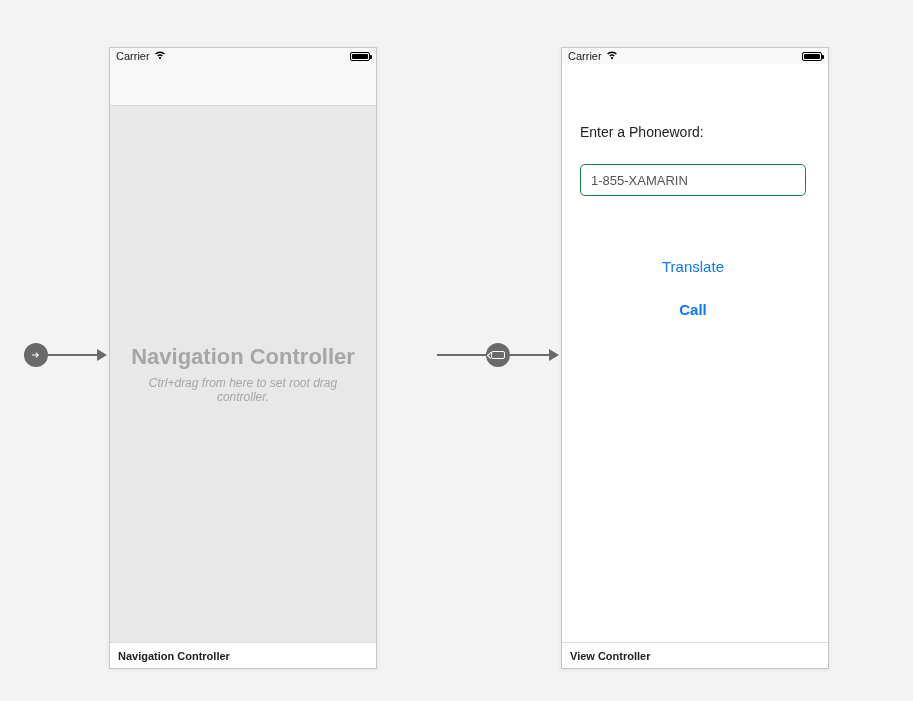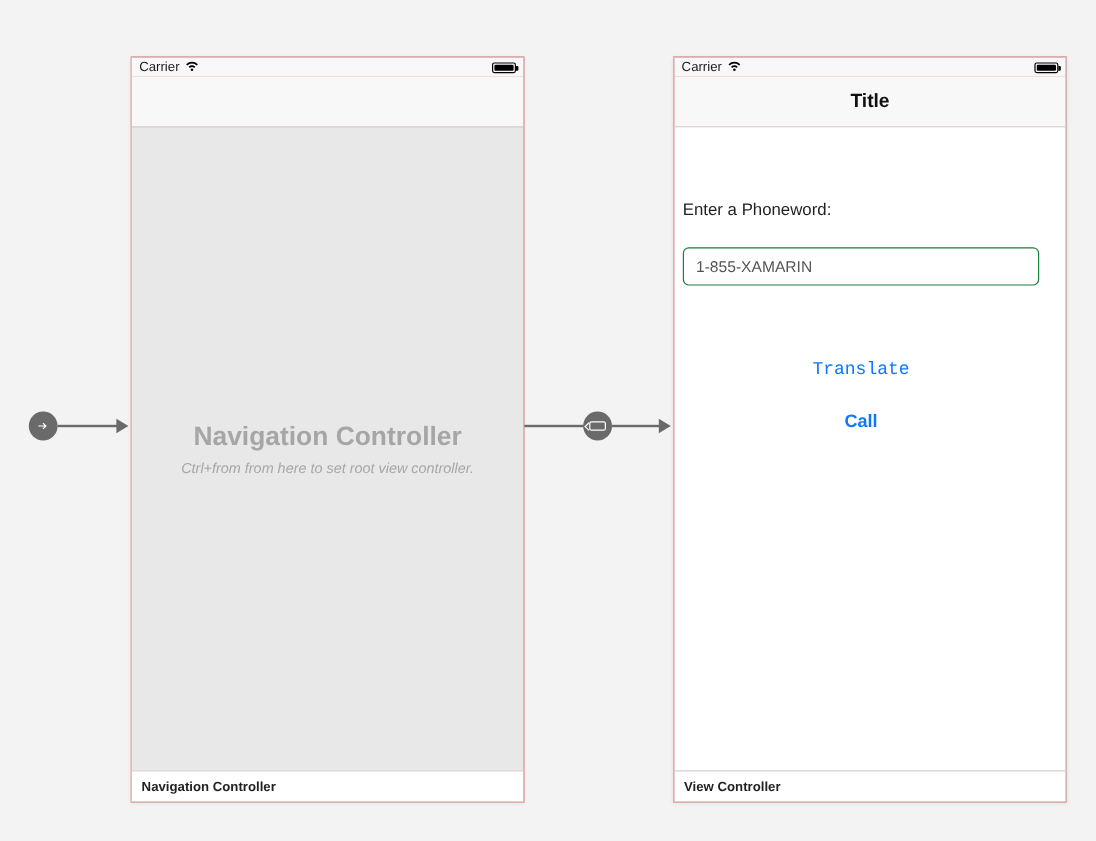--- a/index.html
+++ b/index.html
@@ -11,23 +11,23 @@
     position: relative;
     overflow: hidden;
   }
   .canvas {
     position: absolute;
     left: 0; top: 0; width: 913px; height: 701px;
   }
   
   .scene {
     position: absolute;
-    width: 328px;
+    width: 268px;
     height: 622px;
-    background: #ef4444;
+    background: #0369a1;
     border: 1px solid #c8c8c8;
     box-shadow: 0 1px 4px rgba(0,0,0,0.08);
     display: flex;
     flex-direction: column;
   }
   .scene-nav { left: 109px; top: 47px; }
   .scene-view { left: 561px; top: 47px; }
 
   .status-bar {
     height: 16px;
@@ -113,21 +113,21 @@
     justify-content: center;
   }
   .view-navbar-title {
     font-size: 16px;
     font-weight: 700;
     color: #111;
   }
   .view-body {
     flex: 1 1 auto;
     background: #fff;
-    padding: 60px 22px 0 7px;
+    padding: 60px 22px 0 18px;
   }
   .label {
     font-size: 14px;
     color: #222;
     margin-bottom: 24px;
   }
   .textfield {
     display: block;
     width: 100%;
     height: 32px;
@@ -143,21 +143,21 @@
     display: block;
     margin: 0 auto;
     background: none;
     border: none;
     color: #0b78ff;
     font-size: 15px;
     cursor: pointer;
     font-family: inherit;
     padding: 4px 12px;
   }
-  .btn-translate { margin-top: 58px; font-family: Liberation Mono, monospace; }
+  .btn-translate { margin-top: 58px; }
   .btn-call { margin-top: 18px; font-weight: bold; }
 
   
   .dot {
     position: absolute;
     width: 24px; height: 24px;
     border-radius: 50%;
     background: #6a6a6a;
     display: flex; align-items: center; justify-content: center;
   }
@@ -226,21 +226,21 @@
             </svg>
         </span>
       </div>
       <span class="battery-icon">
           <span class="battery-fill"></span>
         </span>
     </div>
     <div class="nav-header-blank"></div>
     <div class="nav-body">
       <div class="nav-body-title">Navigation Controller</div>
-      <div class="nav-body-sub">Ctrl+from from here to set root view controller.</div>
+      <div class="nav-body-sub">Ctrl+drag from here to set root drag controller.</div>
     </div>
     <div class="scene-footer">Navigation Controller</div>
   </div>
 
   <div class="arrow-shaft sg-shaft1"></div>
   <div class="dot sg-dot">
     <span class="segue-box"></span>
   </div>
   <div class="arrow-shaft sg-shaft2"></div>
   <div class="arrow-head sg-head"></div>
@@ -252,23 +252,20 @@
         <span class="wifi-icon">
           <svg width="12" height="10" viewBox="0 0 12 10">
               <path d="M6 9.2a1.1 1.1 0 1 0 0-2.2 1.1 1.1 0 0 0 0 2.2zM3.2 5.6a4 4 0 0 1 5.6 0l-1 1a2.6 2.6 0 0 0-3.6 0zM1.1 3.5a7 7 0 0 1 9.8 0l-1 1a5.6 5.6 0 0 0-7.8 0z" fill="#000"></path>
             </svg>
         </span>
       </div>
       <span class="battery-icon">
           <span class="battery-fill"></span>
         </span>
     </div>
-    <div class="view-navbar">
-      <span class="view-navbar-title">Title</span>
-    </div>
     <div class="view-body">
       <div class="label">Enter a Phoneword:</div>
       <input class="textfield" type="text" value="1-855-XAMARIN" style="">
       <button class="btn btn-translate">Translate</button>
       <button class="btn btn-call">Call</button>
     </div>
     <div class="scene-footer">View Controller</div>
   </div>
 
 </div>

